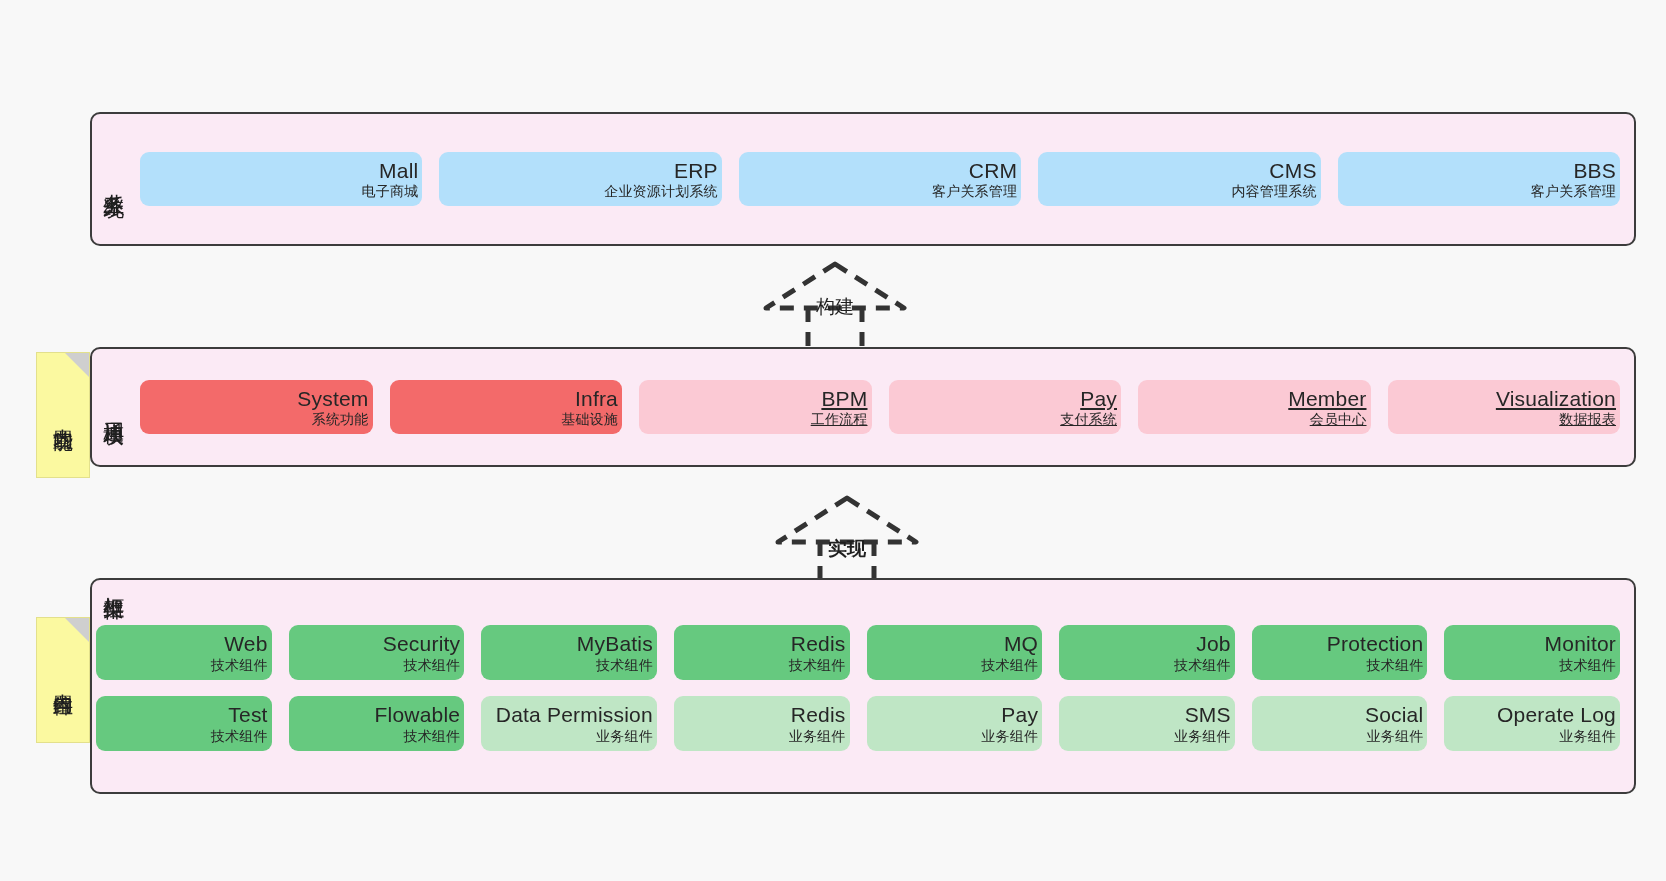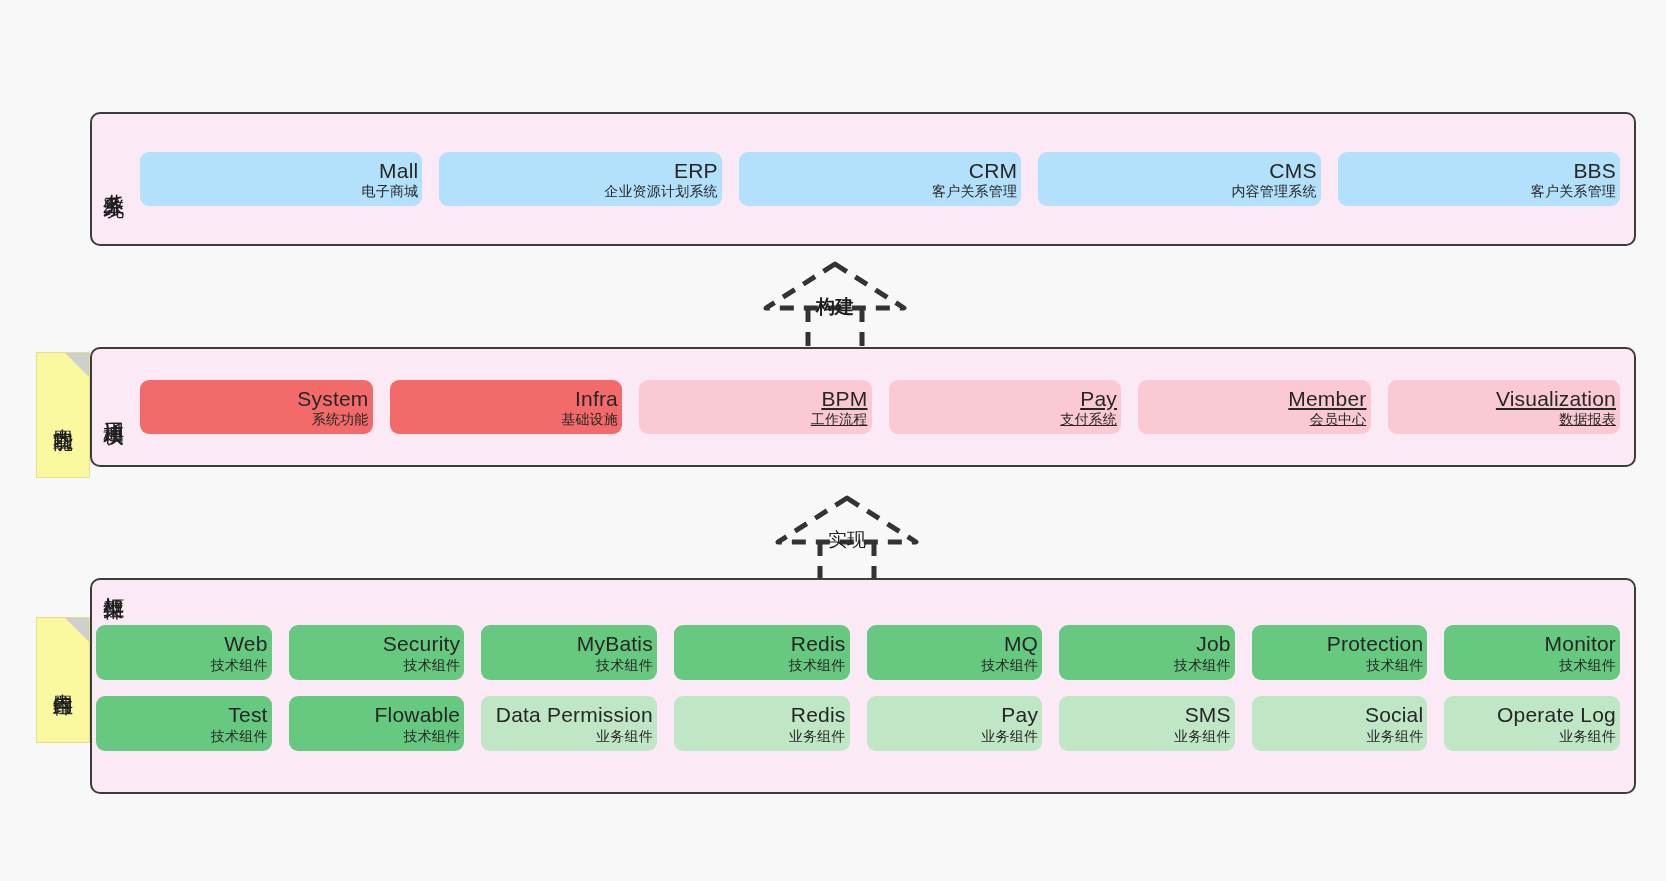--- a/index.html
+++ b/index.html
@@ -161,21 +161,21 @@
           <span class="t2">内容管理系统</span>
         </div>
         <div class="node blue">
           <span class="t1">BBS</span>
           <span class="t2">客户关系管理</span>
         </div>
       </div>
     </div>
   </div>
 
-  <div class="arrow" style="left:760px; top:258px; width:150px; height:96px;font-weight:bold;">
+  <div class="arrow" style="left:760px; top:258px; width:150px; height:96px;">
     <svg width="150" height="96" viewBox="0 0 150 96">
 
       <polygon points="75,6 144,50 6,50" fill="#f8f8f8" stroke="#333333" stroke-width="5" stroke-dasharray="14 10" stroke-linejoin="round"></polygon>
 
       <line x1="48" y1="50" x2="48" y2="94" stroke="#333333" stroke-width="5" stroke-dasharray="14 10"></line>
       <line x1="102" y1="50" x2="102" y2="94" stroke="#333333" stroke-width="5" stroke-dasharray="14 10"></line>
       <line x1="48" y1="92" x2="102" y2="92" stroke="#333333" stroke-width="5" stroke-dasharray="14 10"></line>
     </svg>
     <span class="arrow-label" style="left:56px; top:36px;">构建</span>
   </div>
@@ -217,21 +217,21 @@
     </div>
   </div>
 
   <div class="arrow" style="left:772px; top:492px; width:150px; height:96px;">
     <svg width="150" height="96" viewBox="0 0 150 96">
       <polygon points="75,6 144,50 6,50" fill="#f8f8f8" stroke="#333333" stroke-width="5" stroke-dasharray="14 10" stroke-linejoin="round"></polygon>
       <line x1="48" y1="50" x2="48" y2="94" stroke="#333333" stroke-width="5" stroke-dasharray="14 10"></line>
       <line x1="102" y1="50" x2="102" y2="94" stroke="#333333" stroke-width="5" stroke-dasharray="14 10"></line>
       <line x1="48" y1="92" x2="102" y2="92" stroke="#333333" stroke-width="5" stroke-dasharray="14 10"></line>
     </svg>
-    <span class="arrow-label" style="left:56px; top:35px;">实现</span>
+    <span class="arrow-label" style="left:56px; top:44px;font-weight:bold;">实现</span>
   </div>
 
   <div class="note" style="left:36px; top:617px; width:54px; height:126px;">
     <span class="fold"></span>
     <span>内置组件</span>
   </div>
 
   <div class="layer" id="layer-2" style="left:90px; top:578px; width:1546px; height:216px;flex-direction:column;">
     <div class="layer-title">框架组件</div>
     <div class="layer-body">

